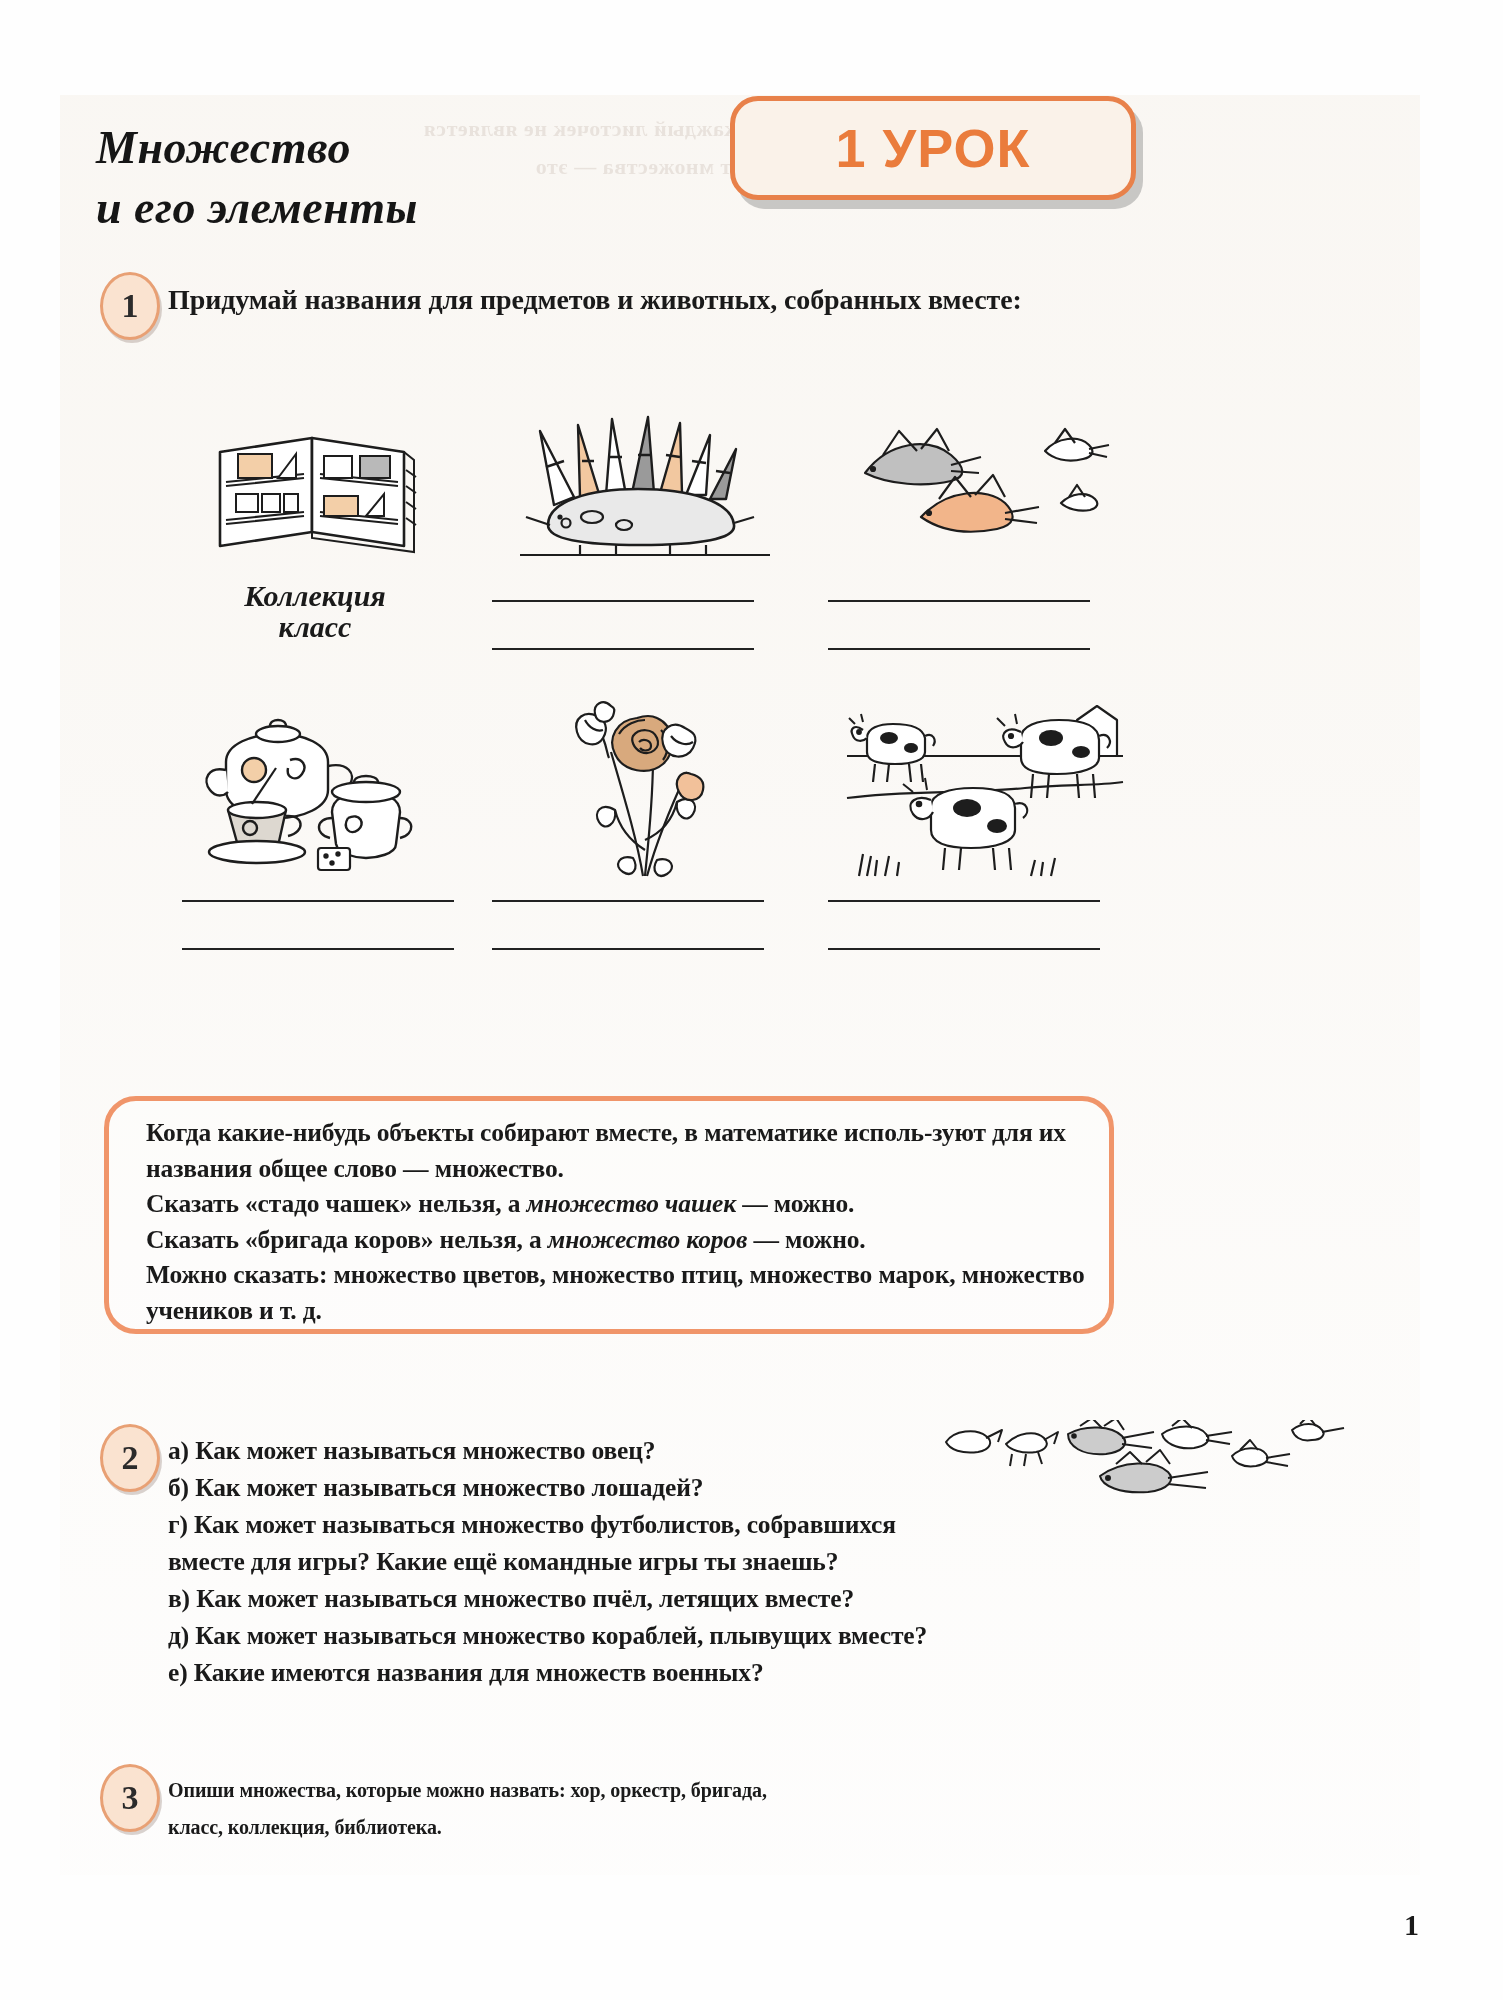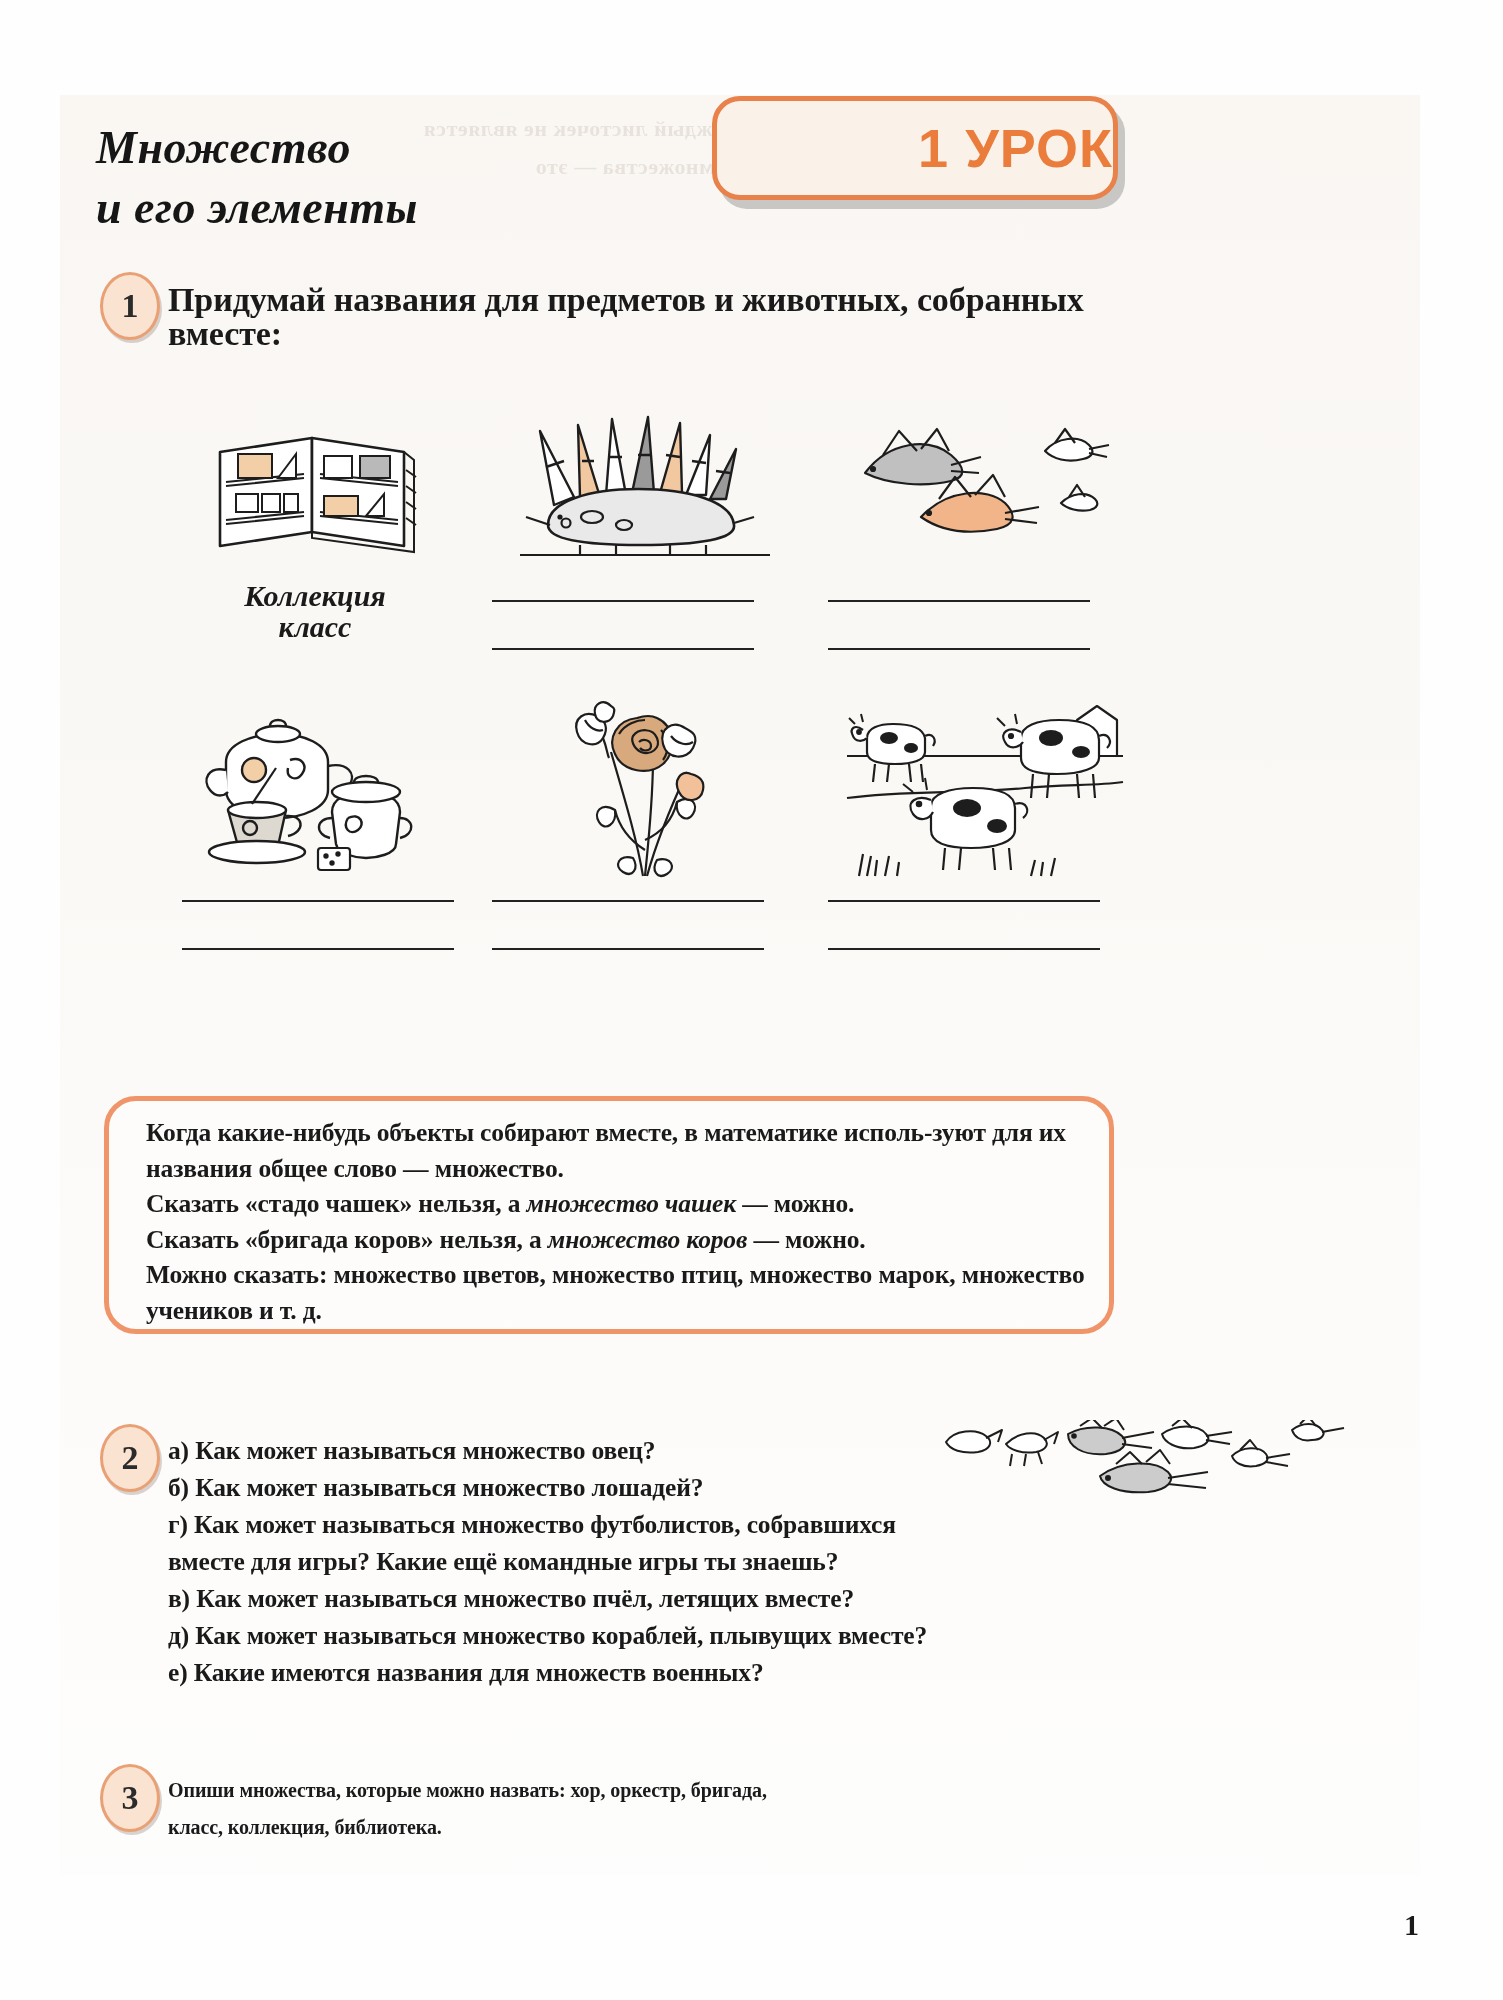--- a/index.html
+++ b/index.html
@@ -23,45 +23,45 @@
     white-space:pre-line;pointer-events:none;
   }
 
   
   .title{
     position:absolute;left:96px;top:118px;width:620px;
     font-style:italic;font-weight:bold;font-size:46px;line-height:60px;
     color:#161616;letter-spacing:.5px;
   }
   .lesson-badge{
-    position:absolute;left:712px;top:96px;width:396px;height:94px;
+    position:absolute;left:730px;top:96px;width:396px;height:94px;
     border:5px solid #e8814a;border-radius:28px;
     background:#faf2e9;
     box-shadow:7px 9px 0 0 rgba(140,140,140,.45);
-    display:flex;align-items:center;justify-content:flex-end;
+    display:flex;align-items:center;justify-content:center;
   }
   .lesson-badge .lbl{
     font-family:"Liberation Sans","DejaVu Sans",sans-serif;
     font-weight:bold;font-size:54px;color:#ea7c3c;letter-spacing:1px;
     white-space:nowrap;
   }
 
   
   .tasknum{
     position:absolute;width:54px;height:62px;border-radius:50%;
     border:3px solid #e8a074;background:#fae3d0;
     display:flex;align-items:center;justify-content:center;
     font-family:"Liberation Serif",serif;font-weight:bold;font-size:34px;color:#2b2b2b;
     box-shadow:2px 3px 0 rgba(150,130,120,.35);
   }
 
   
   .t1-text{
     position:absolute;left:168px;top:283px;width:940px;
-    font-size:34px;font-weight:bold;line-height:34px;letter-spacing:-.1px;
+    font-size:28px;font-weight:bold;line-height:34px;letter-spacing:-.1px;
   }
   .cell{position:absolute;}
 
   .cap{
     position:absolute;font-style:italic;font-weight:bold;font-size:30px;
     line-height:31px;text-align:center;
   }
   .rule{position:absolute;height:0;border-top:2.4px solid #222;}
 
   

